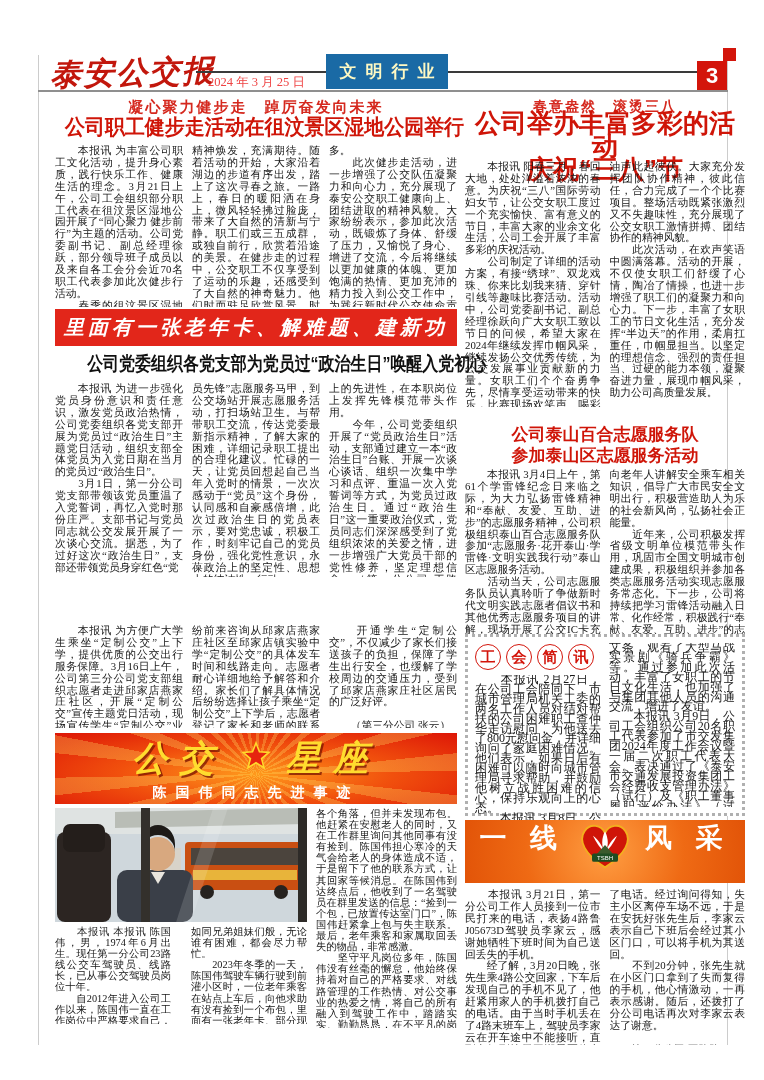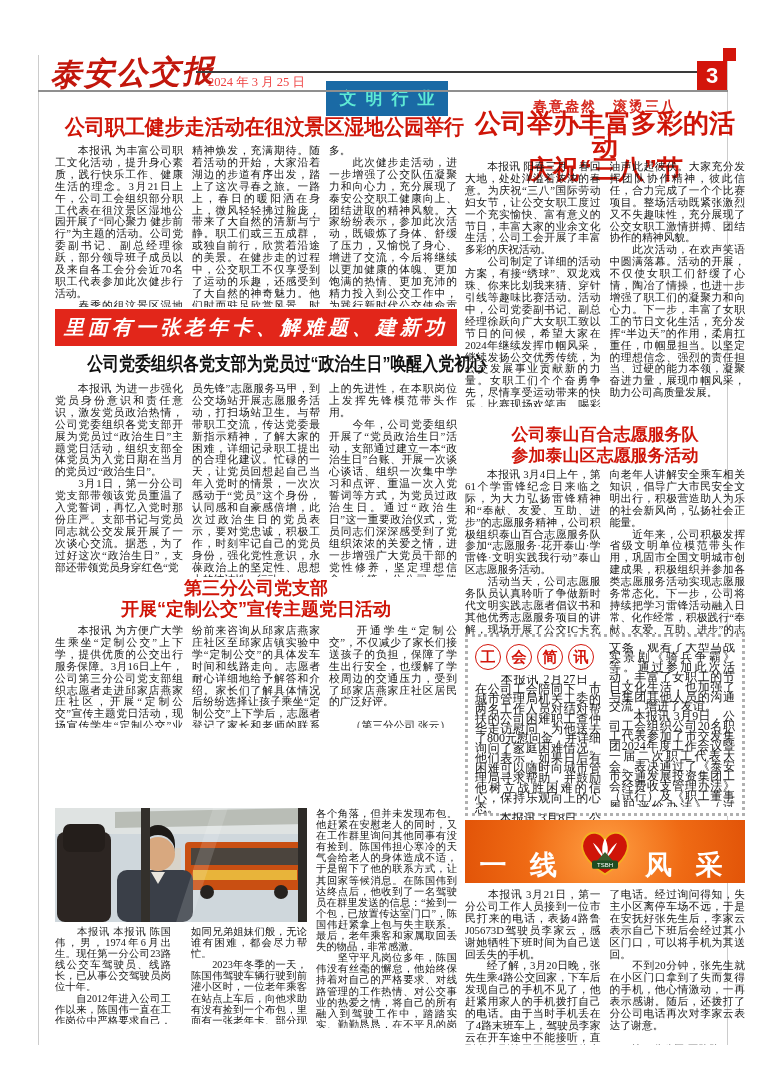--- a/index.html
+++ b/index.html
@@ -4,23 +4,23 @@
 <style>
   html,body{margin:0;padding:0;background:#e9e9e9;}
   .page{position:relative;width:764px;height:1080px;background:#ffffff;overflow:hidden;
         font-family:"Liberation Sans","DejaVu Sans",sans-serif;color:#141414;}
   .abs{position:absolute;}
   
   .masthead{left:50px;top:52px;font-size:31px;font-weight:bold;font-style:italic;
             color:#c2170c;font-family:"DejaVu Serif",serif;letter-spacing:2px;transform:rotate(-1.5deg);}
   .date{left:208px;top:74px;font-size:12.5px;color:#ef4444;font-family:"Liberation Serif",serif;}
   .header-line{left:196px;top:71px;width:502px;height:2px;background:#3a3a3a;}
-  .section-box{left:326px;top:54px;width:122px;height:35px;background:#1a6aa5;color:#5eead4;
+  .section-box{left:326px;top:54px;width:122px;height:35px;background:#1a6aa5;color:#fef9c3;
                font-size:17px;font-weight:bold;letter-spacing:9px;text-indent:9px;
-               display:flex;align-items:center;justify-content:center;margin-top:27px;}
+               display:flex;align-items:center;justify-content:center;}
   .pagenum-box{left:697px;top:61px;width:30px;height:29px;background:#d3150b;color:#fff;
                font-size:22px;font-weight:bold;display:flex;align-items:center;justify-content:center;}
   .pagenum-dot{left:723px;top:48px;width:13px;height:13px;background:#d3150b;}
   .header-rule{left:38px;top:90px;width:690px;height:2px;background:#8f8f8f;}
   .edge{top:55px;width:1px;height:990px;background:#cccccc;}
   
   .kicker{color:#d5281e;font-size:15px;font-weight:bold;text-align:center;letter-spacing:2px;}
   .red-title{color:#cf1508;font-weight:bold;text-align:center;}
   .coltext{font-size:10.8px;line-height:11.9px;text-align:justify;white-space:pre-line;
            color:#161616;font-family:"Liberation Serif","DejaVu Serif",serif;overflow:hidden;}
@@ -62,72 +62,81 @@
   .zy-body{left:465px;top:469px;width:280px;height:166px;}
   .gh-box{left:465px;top:634px;width:280px;height:182px;border:3px dotted #b0b0b0;
           box-sizing:border-box;padding:6px 7px;display:flex;gap:8px;background:#fff;}
   .gh-box>div{flex:1;}
   .ghtext{font-size:12px;line-height:9.9px;}
   .gh-title-row{display:flex;gap:5px;margin:1px 0 5px 0;}
   .gh-circle{width:24px;height:24px;border:1.5px solid #d3150b;border-radius:50%;color:#d3150b;
              font-size:15px;font-weight:bold;display:flex;align-items:center;justify-content:center;}
   .yx-banner{left:465px;top:820px;width:280px;height:63px;
      background:radial-gradient(circle at 50% 50%, #ff9e42 0%, #ef6a14 55%, #e25408 100%);
-     display:flex;align-items:flex-end;justify-content:center;gap:12px;}
+     display:flex;align-items:flex-start;justify-content:center;gap:12px;}
   .yx-word{font-size:27px;font-weight:bold;color:#fff;letter-spacing:8px;}
   .lj-body{left:465px;top:889px;width:280px;height:156px;}
 </style>
 </head>
 <body>
 
 <div class="page">
 
   <div class="abs edge" style="left:38px"></div>
   <div class="abs edge" style="left:727px"></div>
   <div class="abs masthead">泰安公交报</div>
   <div class="abs date">2024 年 3 月 25 日</div>
   <div class="abs header-line"></div>
   <div class="abs section-box">文明行业</div>
   <div class="abs pagenum-box">3</div>
   <div class="abs pagenum-dot"></div>
   <div class="abs header-rule"></div>
 
+  <div class="abs kicker a1-kicker">凝心聚力健步走　踔厉奋发向未来</div>
   <div class="abs red-title a1-title">公司职工健步走活动在徂汶景区湿地公园举行</div>
   <div class="abs colset a1-body">
     <div class="coltext">　　本报讯 为丰富公司职工文化活动，提升身心素质，践行快乐工作、健康生活的理念。3月21日上午，公司工会组织部分职工代表在徂汶景区湿地公园开展了“同心聚力 健步前行”为主题的活动。公司党委副书记、副总经理徐跃，部分领导班子成员以及来自各工会分会近70名职工代表参加此次健步行活动。
 　　春季的徂汶景区湿地公园环境优美，阳光明媚，温暖宜人。大家早早地来到集合地点，</div>
     <div class="coltext">精神焕发，充满期待。随着活动的开始，大家沿着湖边的步道有序出发，踏上了这次寻春之旅。一路上，春日的暖阳洒在身上，微风轻轻拂过脸庞，带来了大自然的清新与宁静。职工们或三五成群，或独自前行，欣赏着沿途的美景。在健步走的过程中，公交职工不仅享受到了运动的乐趣，还感受到了大自然的神奇魅力。他们时而驻足欣赏风景，时而拍照留念，时而交流心得，彼此之间的距离在无形中拉近了许</div>
     <div class="coltext">多。
 　　此次健步走活动，进一步增强了公交队伍凝聚力和向心力，充分展现了泰安公交职工健康向上、团结进取的精神风貌。大家纷纷表示，参加此次活动，既锻炼了身体、舒缓了压力，又愉悦了身心、增进了交流，今后将继续以更加健康的体魄、更加饱满的热情、更加充沛的精力投入到公交工作中，为践行新时代公交使命贡献更大力量。（党办 禹秋燕）</div>
   </div>
 
   <div class="abs slogan">里面有一张老年卡、解难题、建新功</div>
 
   <div class="abs a2-title">公司党委组织各党支部为党员过“政治生日”唤醒入党初心</div>
   <div class="abs colset a2-body">
     <div class="coltext">　　本报讯 为进一步强化党员身份意识和责任意识，激发党员政治热情，公司党委组织各党支部开展为党员过“政治生日”主题党日活动，组织支部全体党员为入党日期在当月的党员过“政治生日”。
 　　3月1日，第一分公司党支部带领该党员重温了入党誓词，再忆入党时那份庄严。支部书记与党员同志就公交发展开展了一次谈心交流。据悉，为了过好这次“政治生日”，支部还带领党员身穿红色“党</div>
     <div class="coltext">员先锋”志愿服务马甲，到公交场站开展志愿服务活动，打扫场站卫生。与帮带职工交流，传达党委最新指示精神，了解大家的困难，详细记录职工提出的合理化建议。忙碌的一天，让党员回想起自己当年入党时的情景，一次次感动于“党员”这个身份，认同感和自豪感倍增，此次过政治生日的党员表示，要对党忠诚，积极工作，时刻牢记自己的党员身份，强化党性意识，永葆政治上的坚定性、思想上的纯洁性、行动</div>
     <div class="coltext">上的先进性，在本职岗位上发挥先锋模范带头作用。
 　　今年，公司党委组织开展了“党员政治生日”活动，支部通过建立一本“政治生日”台账、开展一次谈心谈话、组织一次集中学习和点评、重温一次入党誓词等方式，为党员过政治生日。通过“政治生日”这一重要政治仪式，党员同志们深深感受到了党组织浓浓的关爱之情，进一步增强广大党员干部的党性修养，坚定理想信念。（第一分公司 王路路）</div>
   </div>
 
-  <div class="abs red-title a3-title">
-    <div>第三分公司党支部</div>
-    <div>开展“定制公交”宣传主题党日活动</div>
-  </div>
   <div class="abs colset a3-body">
     <div class="coltext">　　本报讯 为方便广大学生乘坐“定制公交”上下学，提供优质的公交出行服务保障。3月16日上午，公司第三分公司党支部组织志愿者走进邱家店燕家庄社区，开展“定制公交”宣传主题党日活动，现场宣传学生“定制公交”业务。
 　　活动现场，学生家长们纷</div>
     <div class="coltext">纷前来咨询从邱家店燕家庄社区至邱家店镇实验中学“定制公交”的具体发车时间和线路走向。志愿者耐心详细地给予解答和介绍。家长们了解具体情况后纷纷选择让孩子乘坐“定制公交”上下学后，志愿者登记了家长和老师的联系方式，并嘱咐好乘车注意事项。</div>
     <div class="coltext">　　开通学生“定制公交”，不仅减少了家长们接送孩子的负担，保障了学生出行安全，也缓解了学校周边的交通压力，受到了邱家店燕家庄社区居民的广泛好评。
 
 　　（第三分公司 张云）</div>
   </div>
 
+  <div class="abs xz-banner">
+    <div class="xz-row">
+      <span class="xz-word">公交</span>
+      <span>
+        <svg width="32" height="32" viewBox="0 0 24 24">
+            <path d="M12 1.5 L14.6 8.1 L21.7 8.6 L16.2 13.2 L18 20.1 L12 16.3 L6 20.1 L7.8 13.2 L2.3 8.6 L9.4 8.1 Z" fill="#e6240f" stroke="#ffd92b" stroke-width="1.2"></path>
+          </svg>
+      </span>
+      <span class="xz-word">星座</span>
+    </div>
+    <div class="xz-sub">陈国伟同志先进事迹</div>
+  </div>
 
   <div class="abs photo">
     <svg width="252" height="114" viewBox="0 0 252 114">
       <rect x="0" y="0" width="252" height="114" fill="#cfd7dc"></rect>
       <rect x="0" y="0" width="252" height="26" fill="#dfe3e2"></rect>
       <polygon points="60,4 252,0 252,16 60,20" fill="#b9bdb6"></polygon>
       <rect x="130" y="34" width="122" height="48" rx="4" fill="#c94f12"></rect>
       <rect x="136" y="40" width="110" height="17" fill="#4b443d"></rect>
       <rect x="138" y="62" width="104" height="10" fill="#e8b43a"></rect>
       <circle cx="152" cy="84" r="7" fill="#26221f"></circle>

